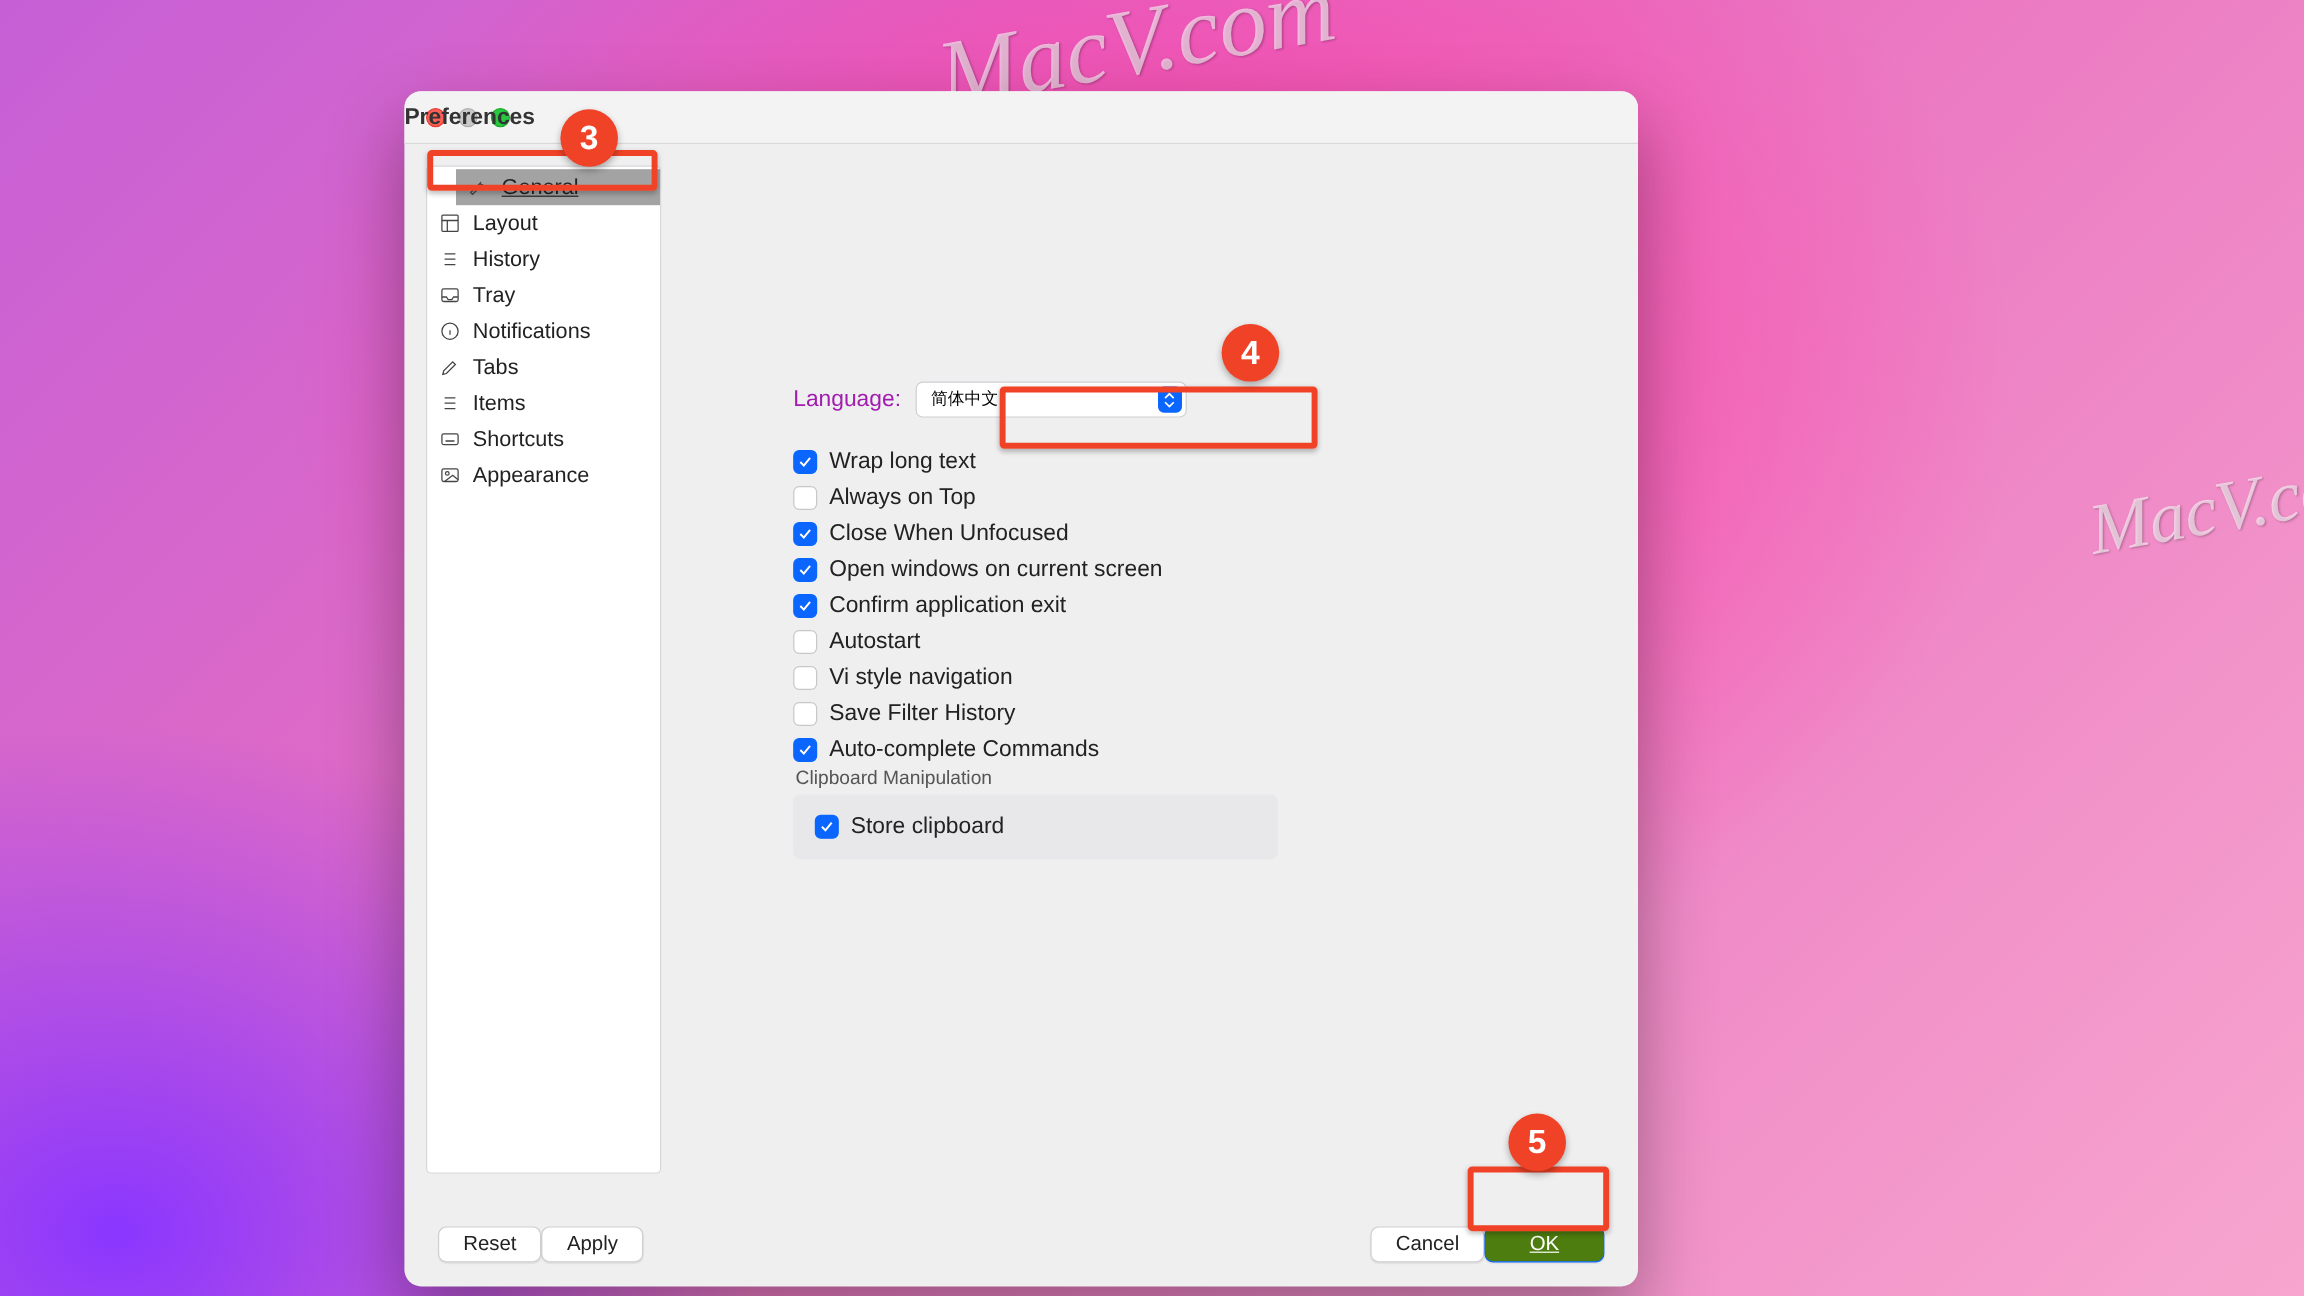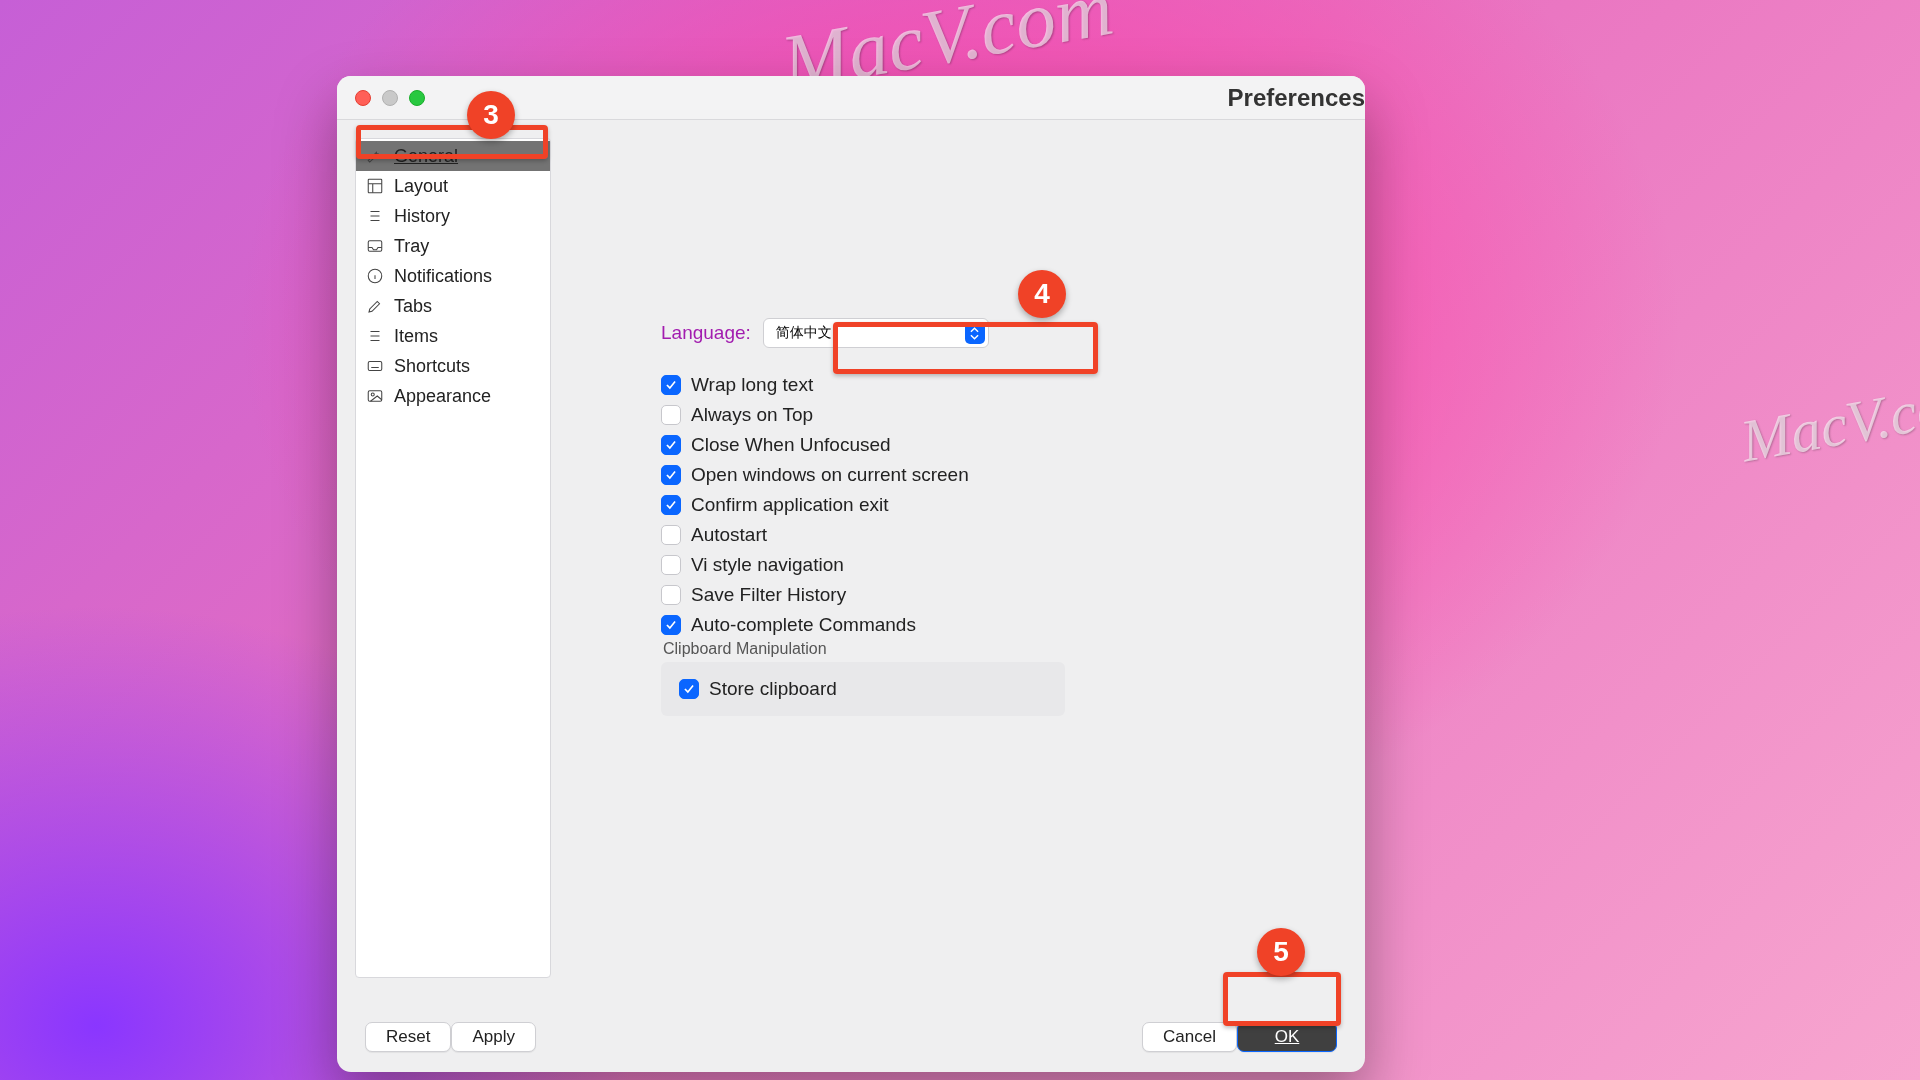--- a/index.html
+++ b/index.html
@@ -52,22 +52,22 @@
   .traffic {
     display: flex;
     gap: 11px;
     padding-left: 18px;
   }
   .tl-btn { width: 16px; height: 16px; border-radius: 50%; }
   .tl-close { background:#ff5f57; border:1px solid #e33e32; }
   .tl-min   { background:#c9c9c9; border:1px solid #b0b0b0; }
   .tl-max   { background:#28c840; border:1px solid #1aad2b; }
   .title {
-    position:absolute; left:0; right:0; text-align:right;
-    font-weight:600; font-size:24px; color:#333;
+    position:absolute; left:0; right:0; text-align:left;
+    font-weight:600; font-size:19px; color:#333;
   }
 
   .content {
     flex:1;
     display:flex;
     padding: 18px 18px 0 18px;
     gap: 0;
   }
 
   
@@ -82,21 +82,21 @@
   }
   .sb-item {
     display:flex; align-items:center;
     gap:10px;
     height:30px;
     padding: 0 10px;
     font-size:18px;
     color:#222;
     cursor:default;
   }
-  .sb-item.selected { background:#737373; text-decoration: underline; }
+  .sb-item.selected { background:#a3a3a3; text-decoration: underline; margin-left: 24px; }
   .sb-icon { width:18px; height:18px; display:flex; align-items:center; justify-content:center; }
   .sb-icon svg { width:18px; height:18px; stroke:#444; fill:none; stroke-width:1.4; }
 
   
   .main {
     flex:1;
     padding: 180px 0 0 110px;
     position:relative;
   }
 
@@ -143,21 +143,21 @@
     padding: 0 28px;
   }
   .btn-group-left, .btn-group-right { display:flex; }
   .btn {
     height:30px; padding:0 20px;
     background:#ffffff; border:1px solid #cfcfd3; border-radius:7px;
     font-size:17px; color:#222;
     display:flex; align-items:center; justify-content:center;
     box-shadow: 0 1px 1px rgba(0,0,0,0.06);
   }
-  .btn.primary { background:#404040; border-color:#0a66ff; color:#fff; min-width:100px;text-decoration:underline; }
+  .btn.primary { background:#4d7c0f; border-color:#0a66ff; color:#fff; min-width:100px;text-decoration:underline; }
 
   
   .callout {
     position:absolute; width:48px; height:48px; border-radius:50%;
     background:#f04227; color:#fff;
     display:flex; align-items:center; justify-content:center;
     font-size:28px; font-weight:600;
     box-shadow:0 3px 6px rgba(0,0,0,0.3);
     z-index: 50;
   }

